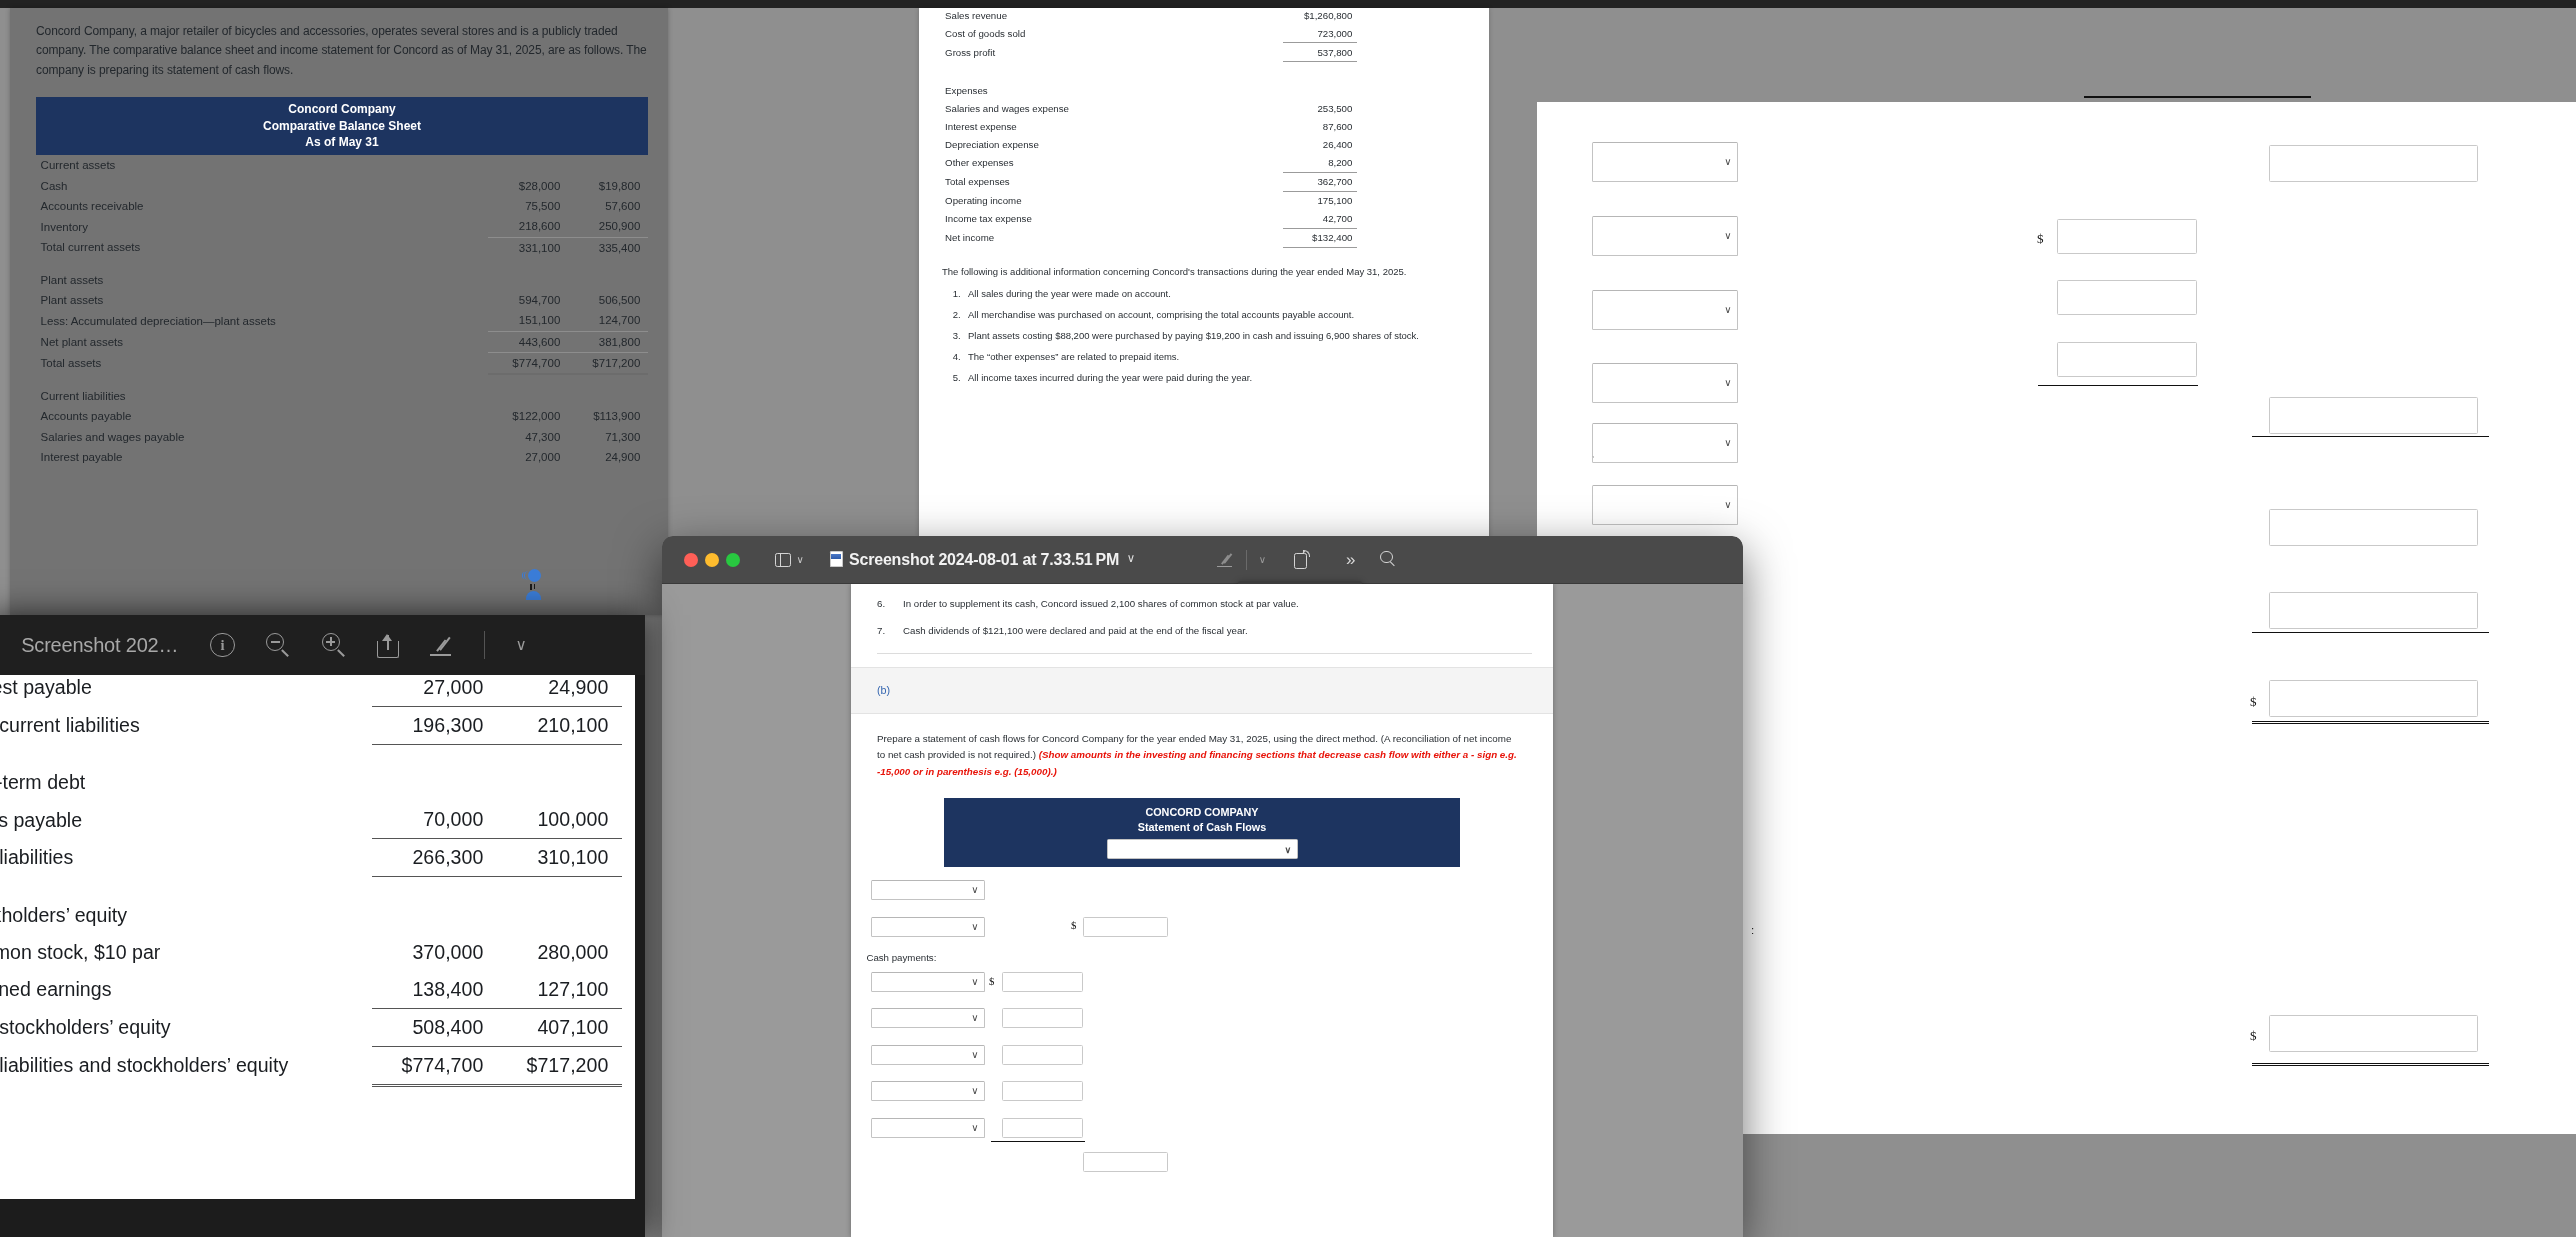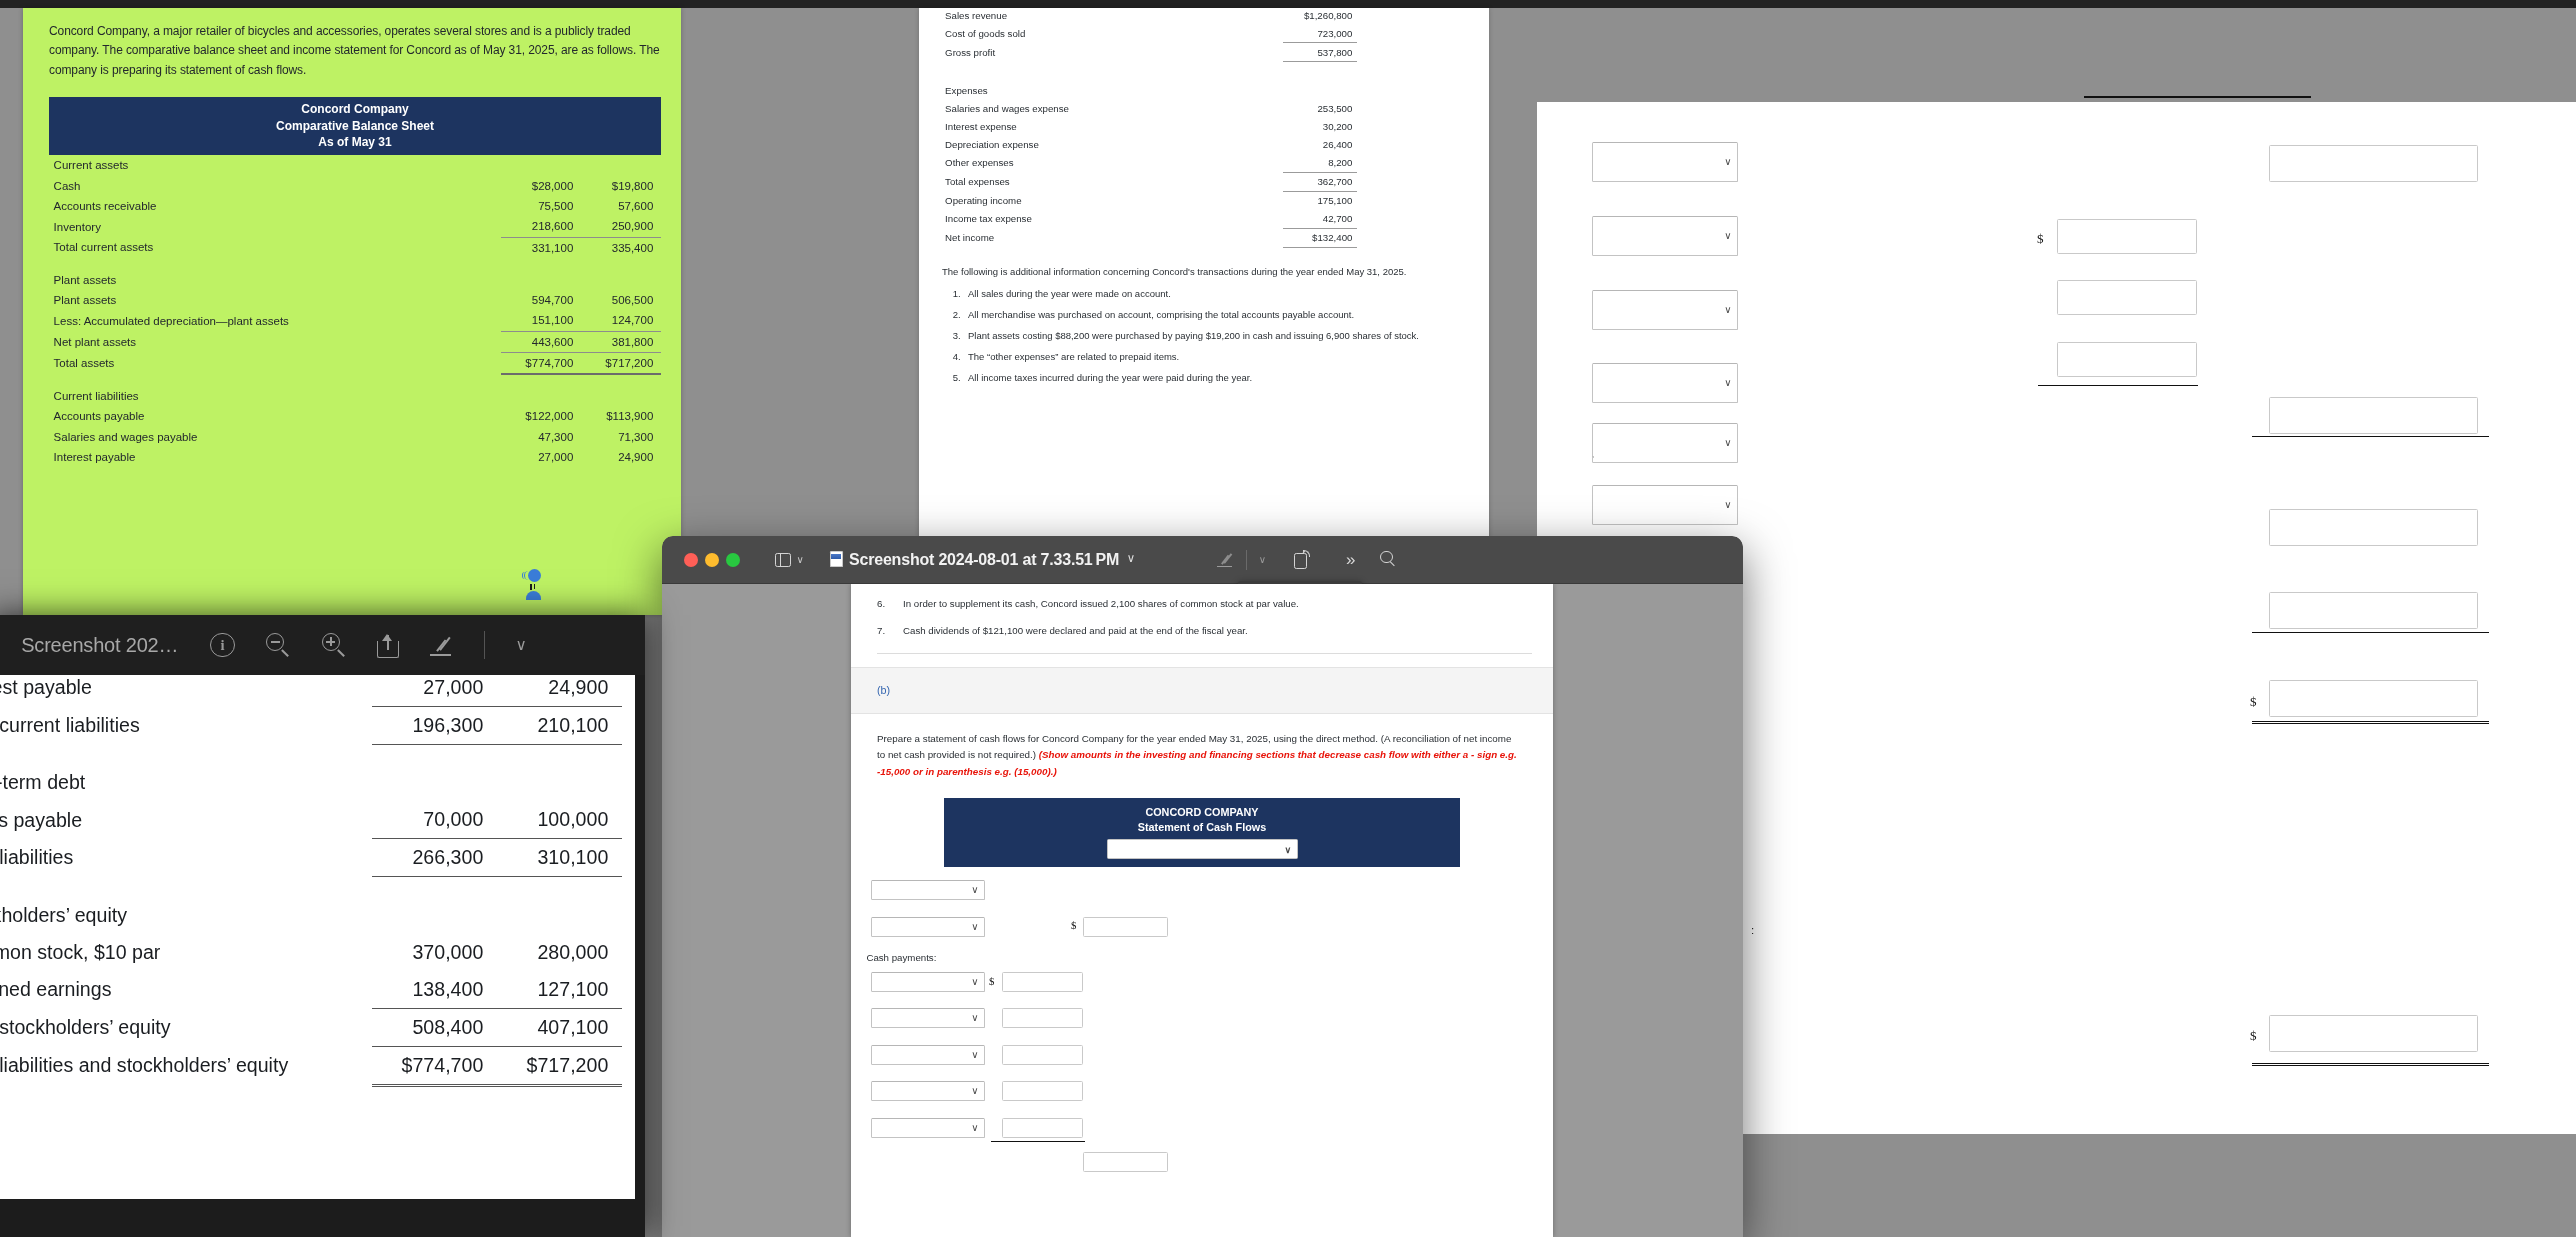--- a/index.html
+++ b/index.html
@@ -15,22 +15,22 @@
   .bg-browser {
     position: absolute; left: 0; top: 0; width: 2576px; height: 1237px;
     background: #8f8f8f;
   }
   .bg-topbar {
     position: absolute; left: 0; top: 0; width: 2576px; height: 7.7px;
     background: #222;
   }
   
   .doc-left {
-    position: absolute; left: 23px; top: 7.7px; width: 658px; height: 607px;
-    background: #bef264;
+    position: absolute; left: 10px; top: 7.7px; width: 658px; height: 607px;
+    background: #737373;
     box-shadow: 0 0 4.6px rgba(0,0,0,.25);
     overflow: hidden;
   }
   .doc-left-inner { padding: 14px 20px 0 26px; }
   .intro-para {
     font-size: 12px; line-height: 1.62; color: #23282d;
     letter-spacing: -0.1px;
   }
 
   
@@ -419,21 +419,21 @@
           <tr>
             <td class="lbl">Expenses</td>
             <td class="is-num"></td>
           </tr>
           <tr>
             <td class="lbl ind1">Salaries and wages expense</td>
             <td class="is-num">253,500</td>
           </tr>
           <tr>
             <td class="lbl ind1">Interest expense</td>
-            <td class="is-num">30,200</td>
+            <td class="is-num">87,600</td>
           </tr>
           <tr>
             <td class="lbl ind1">Depreciation expense</td>
             <td class="is-num">26,400</td>
           </tr>
           <tr>
             <td class="lbl ind1">Other expenses</td>
             <td class="is-num" style="border-bottom:1px solid #9b9b9b;">8,200</td>
           </tr>
           <tr>

